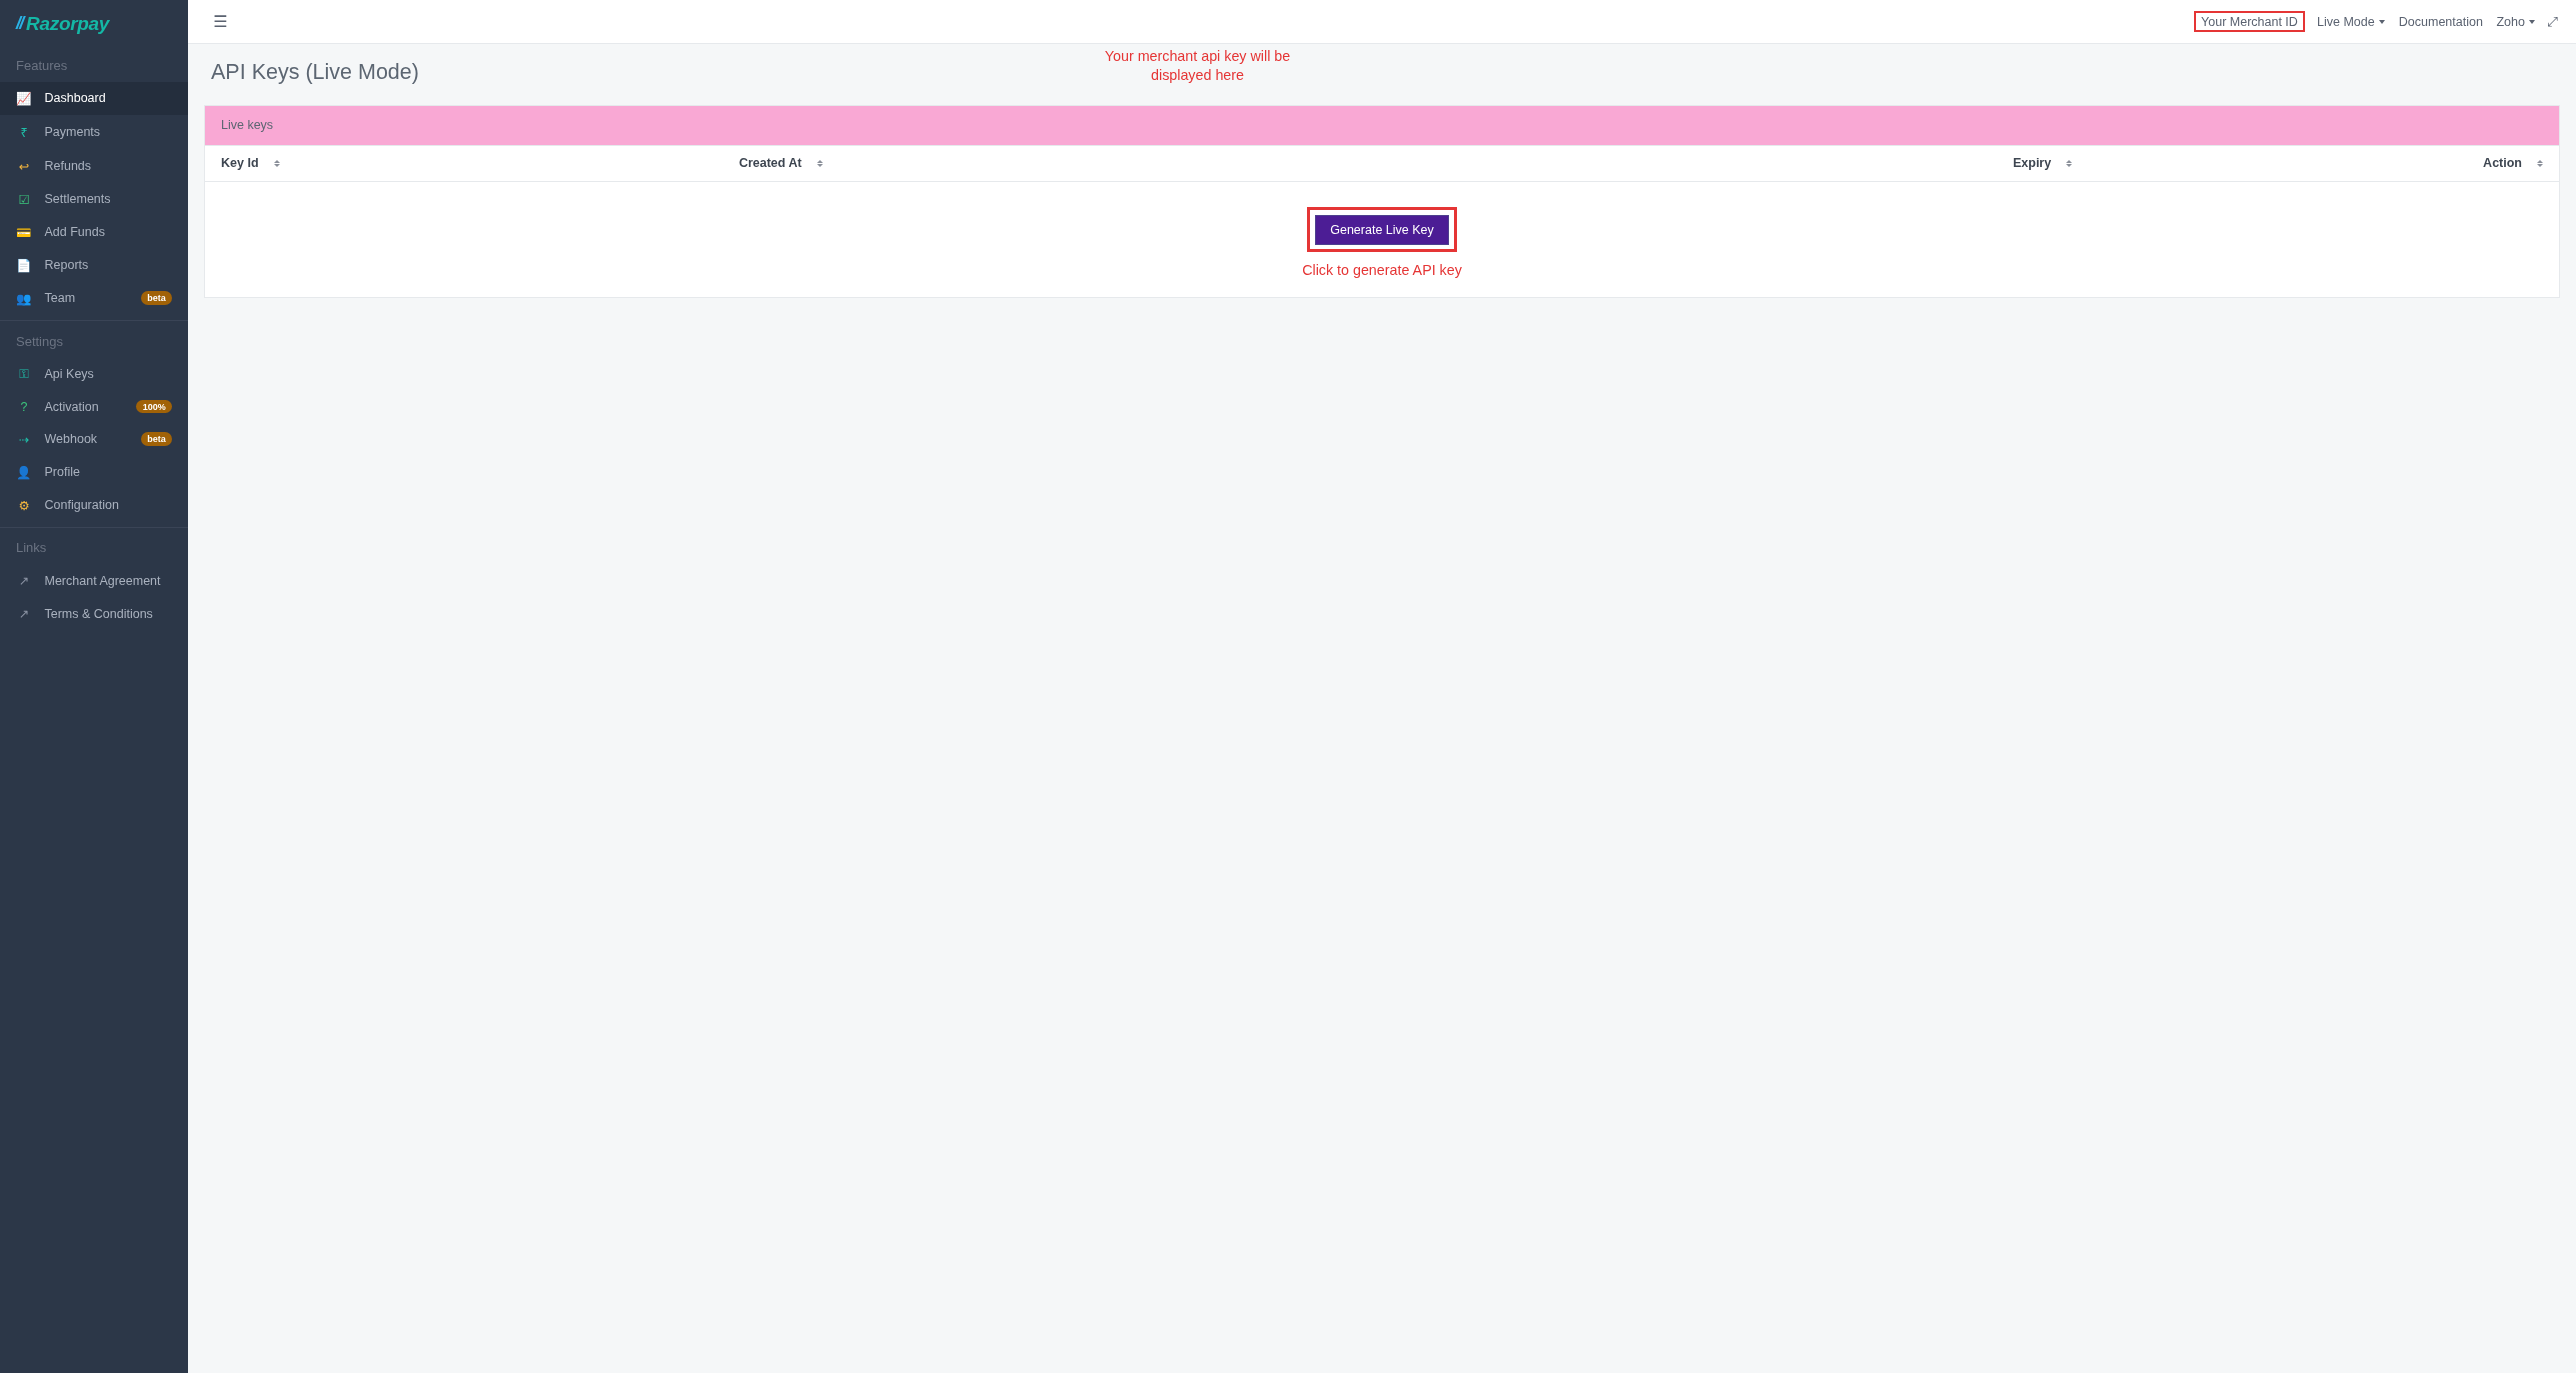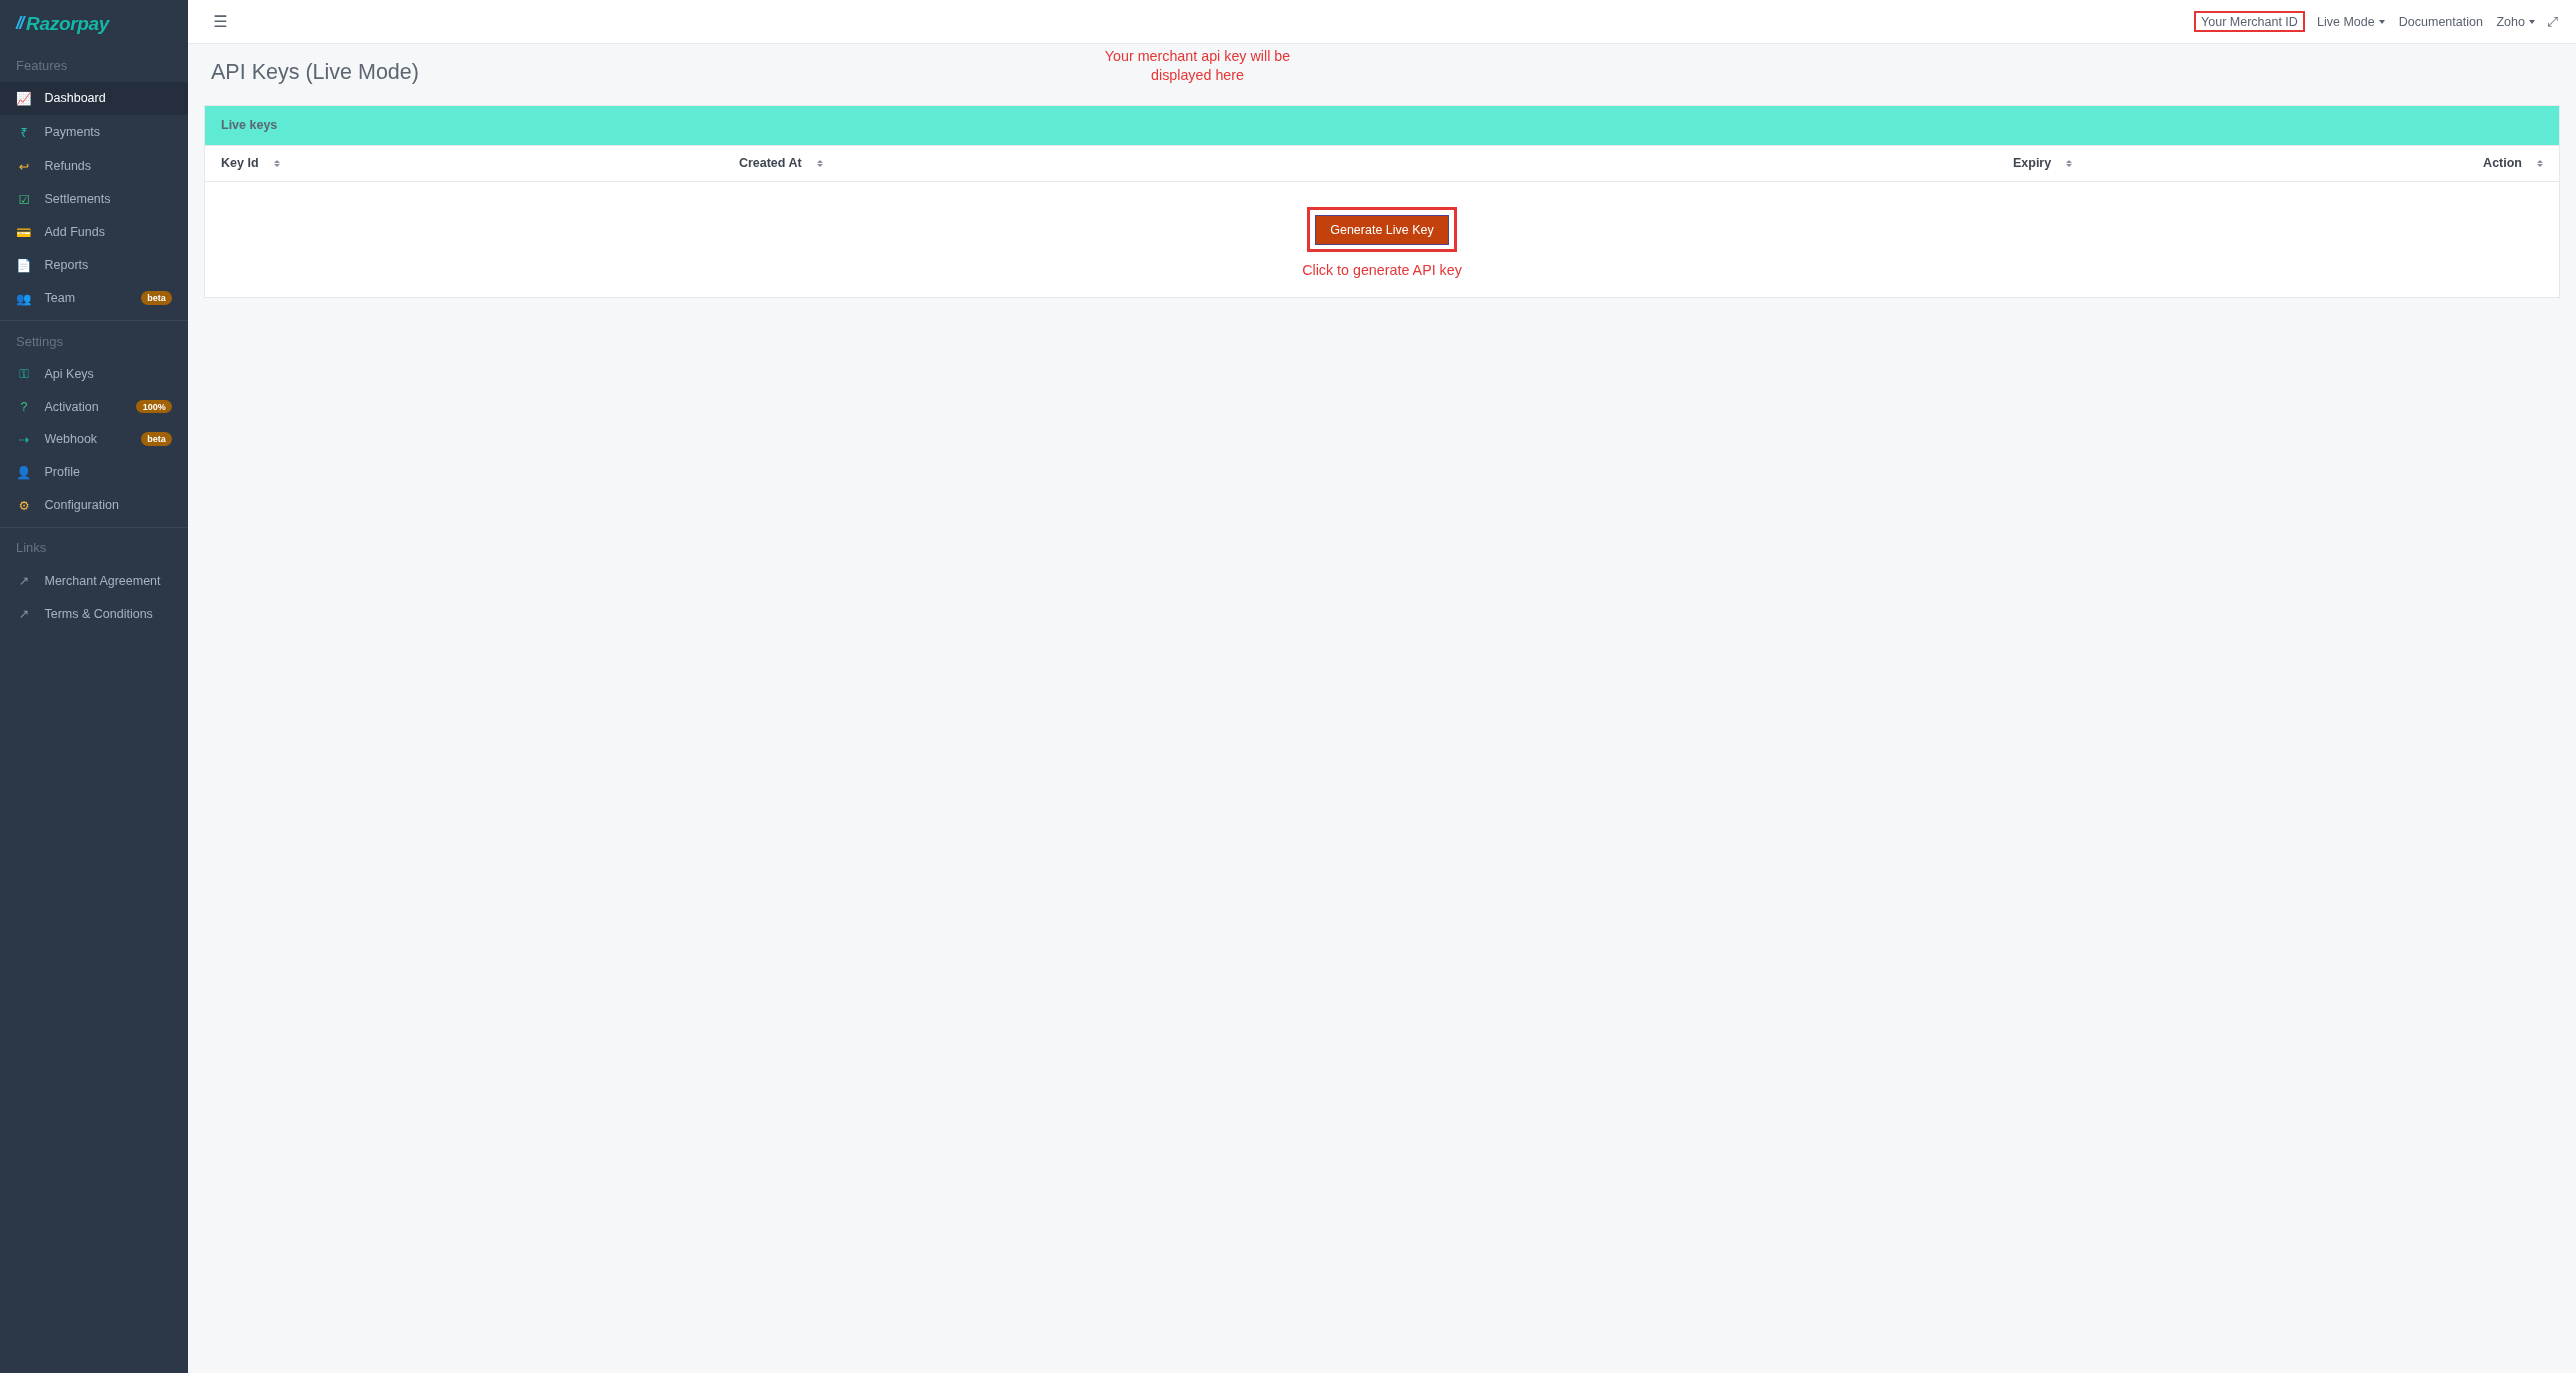--- a/index.html
+++ b/index.html
@@ -135,22 +135,21 @@
   .content-wrap { padding: 0 16px 27px; position: relative; }
   .card {
     background: #fff;
     border: 0.9px solid #e6e9ec;
   }
   .card-head {
     padding: 12.5px 16px;
     border-bottom: 0.9px solid #e6e9ec;
     font-size: 12.5px;
     color: #5c6672;
-    background: #5eead4;
-    font-weight: bold;
+    background: #f9a8d4;
   }
   .table-head {
     display: flex;
     border-bottom: 0.9px solid #e6e9ec;
   }
   .th {
     padding: 10.7px 16px;
     font-weight: 700;
     color: #3e4651;
     font-size: 12.5px;
@@ -181,21 +180,21 @@
   .card-body {
     padding: 25px 16px 16px;
     text-align: center;
   }
   .gen-wrap {
     display: inline-block;
     padding: 4.5px;
     border: 3.6px solid #e53535;
   }
   .gen-btn {
-    background: #c2410c;
+    background: #4c1d95;
     color: #fff;
     border: 0.9px solid #4e418e;
     padding: 7.2px 14.3px;
     font-size: 12.5px;
     cursor: pointer;
   }
   .showing {
     margin-top: 9px;
     font-size: 10.7px;
     color: #9aa0aa;

